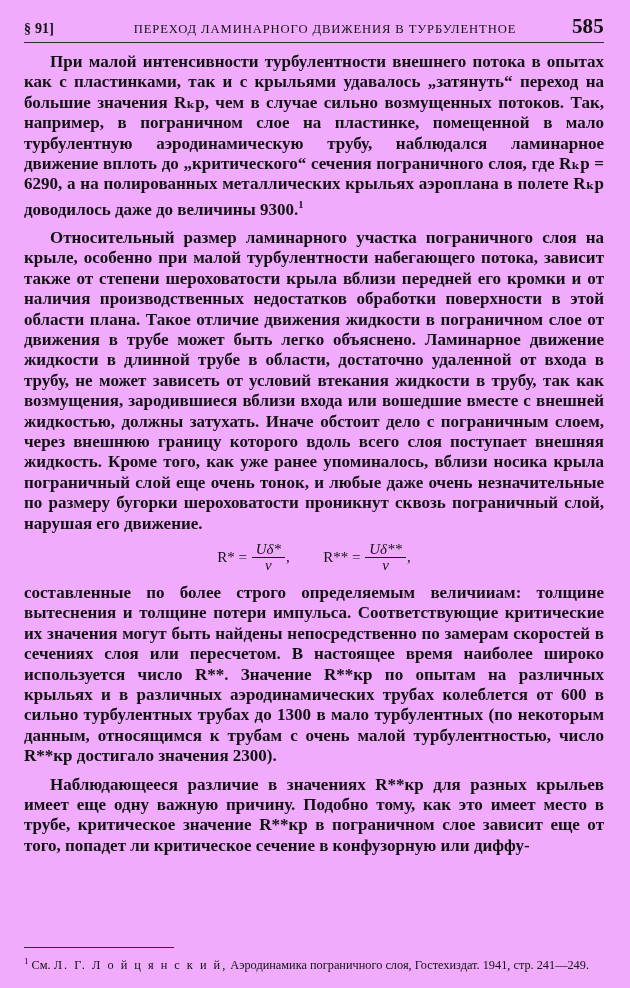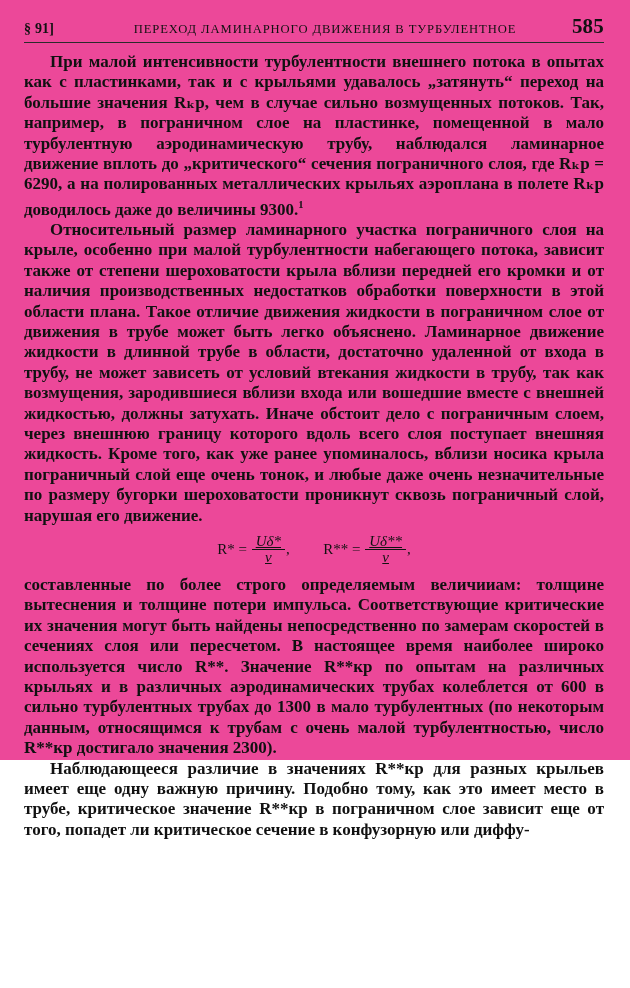--- a/index.html
+++ b/index.html
@@ -10,24 +10,24 @@
   body {
     width: 630px;
     height: 988px;
     font-family: "Liberation Serif", "DejaVu Serif", serif;
     color: #111111;
     overflow: hidden;
   }
   .page {
     position: relative;
     width: 630px;
-    height: 760px;
+    height: 988px;
     box-sizing: border-box;
     padding: 14px 26px 10px 24px;
-    background: #ec4899;
+    background: #f0abfc;
   }
   .header {
     display: flex;
     align-items: baseline;
     justify-content: space-between;
     font-size: 13.5px;
     margin-bottom: 3px;
     letter-spacing: 0.2px;
   }
   .header .sec {
@@ -57,34 +57,33 @@
   .body-text p {
     margin: 0 0 0 0;
     font-size: 17px;
     line-height: 20.4px;
     text-align: justify;
     text-justify: inter-word;
     text-indent: 26px;
     hyphens: manual;
     font-weight: bold;
   }
-  .body-text p + p { margin-top: 0; }
+  .body-text p + p { margin-top: 8px; }
   .formula-line {
     text-align: center;
     margin: 9px 0 9px 0;
     font-size: 15px;
   }
   .frac {
     display: inline-block;
     vertical-align: middle;
     text-align: center;
     margin: 0 1px;
     position: relative;
     top: -1px;
-    text-decoration: underline;
   }
   .frac .num {
     display: block;
     padding: 0 4px 0px 4px;
     border-bottom: 1.4px solid #111;
     font-style: italic;
     line-height: 15px;
   }
   .frac .den {
     display: block;
@@ -160,14 +159,23 @@
         <span class="den">ν</span>
       </span><span>,</span>
     </div>
 
     <p style="text-indent:0">составленные по более строго определяемым величииам: толщине вытеснения и толщине потери импульса. Соответствующие критические их значения могут быть найдены непосредственно по замерам скоростей в сечениях слоя или пересчетом. В настоящее время наиболее широко используется число R**. Значение R**кр по опытам на различных крыльях и в различных аэродинамических трубах колеблется от 600 в сильно турбулентных трубах до 1300 в мало турбулентных (по некоторым данным, относящимся к трубам с очень малой турбулентностью, число R**кр достигало значения 2300).</p>
 
     <p>Наблюдающееся различие в значениях R**кр для разных крыльев имеет еще одну важную причину. Подобно тому, как это имеет место в трубе, критическое значение R**кр в пограничном слое зависит еще от того, попадет ли критическое сечение в конфузорную или диффу-</p>
 
   </div>
 
+  <div class="footnote-wrap">
+    <hr class="footnote-rule">
+    <div class="footnote">
+      <span class="fn-num">1</span><span>См.</span>
+      <span class="sp-name">Л. Г. Л о й ц я н с к и й,</span>
+      <span>Аэродинамика пограничного слоя,</span>
+      <span>Гостехиздат. 1941, стр. 241—249.</span>
+    </div>
+  </div>
 
 </div>
 
 </body></html>

